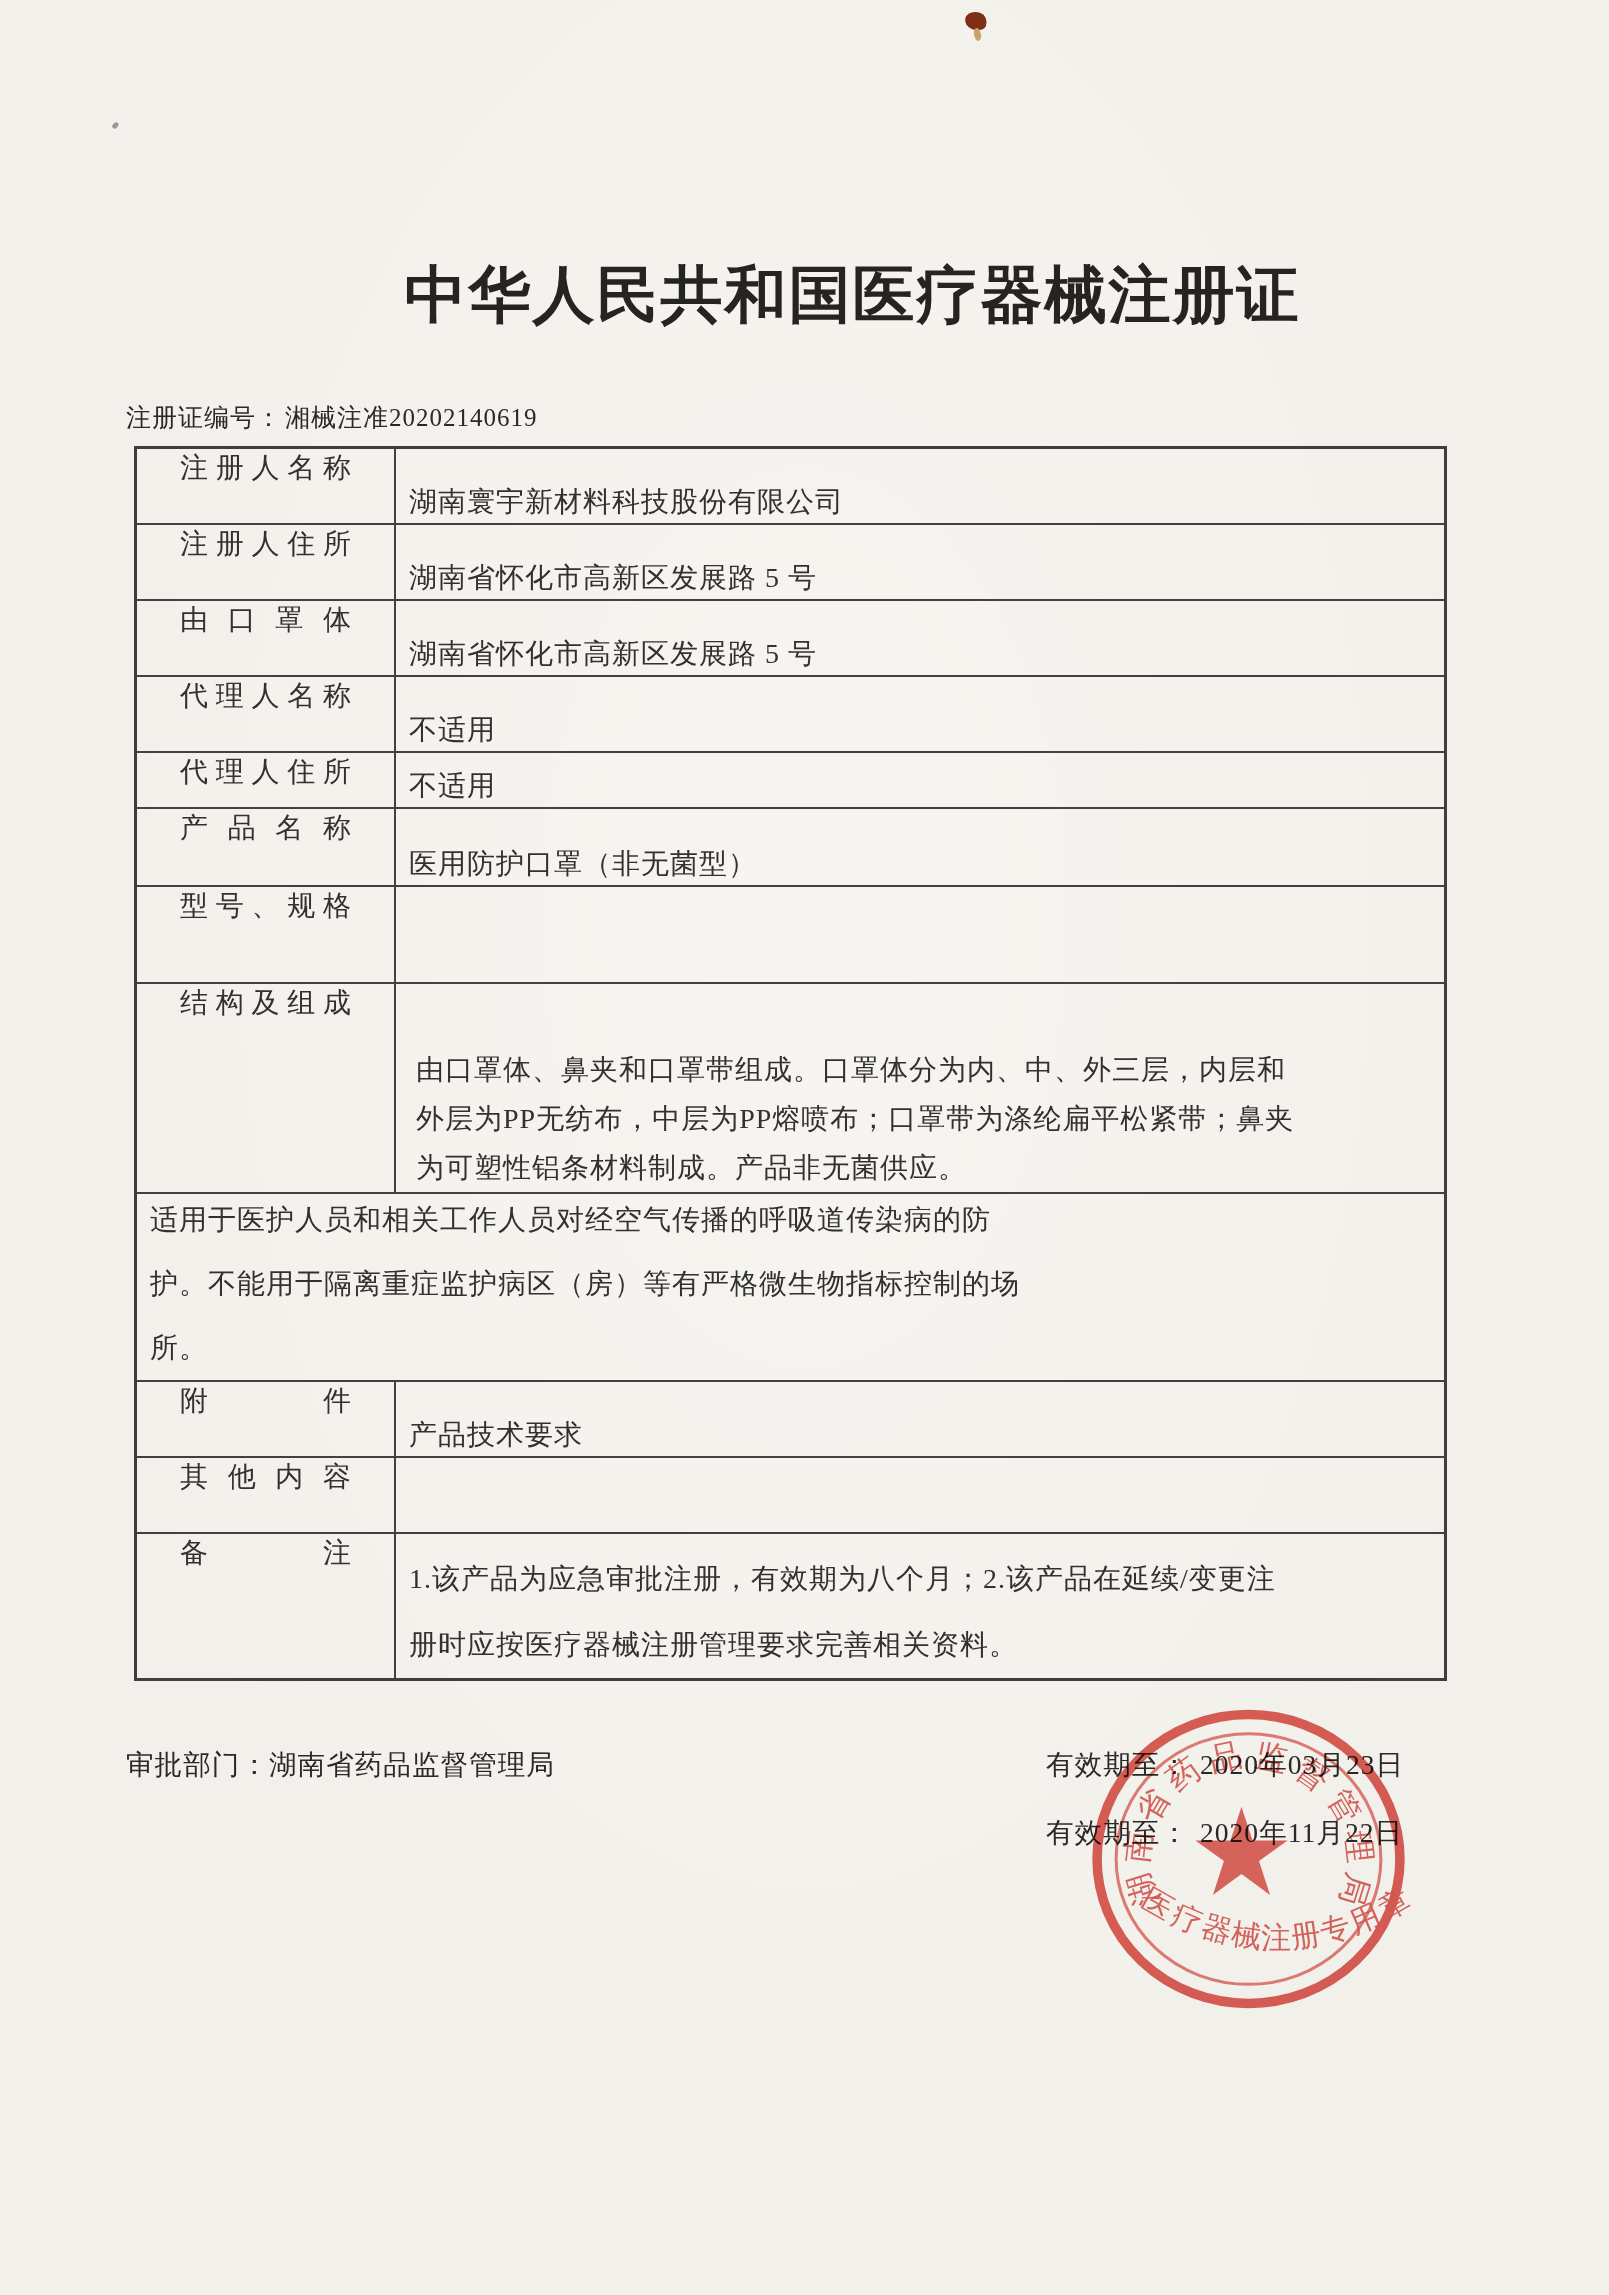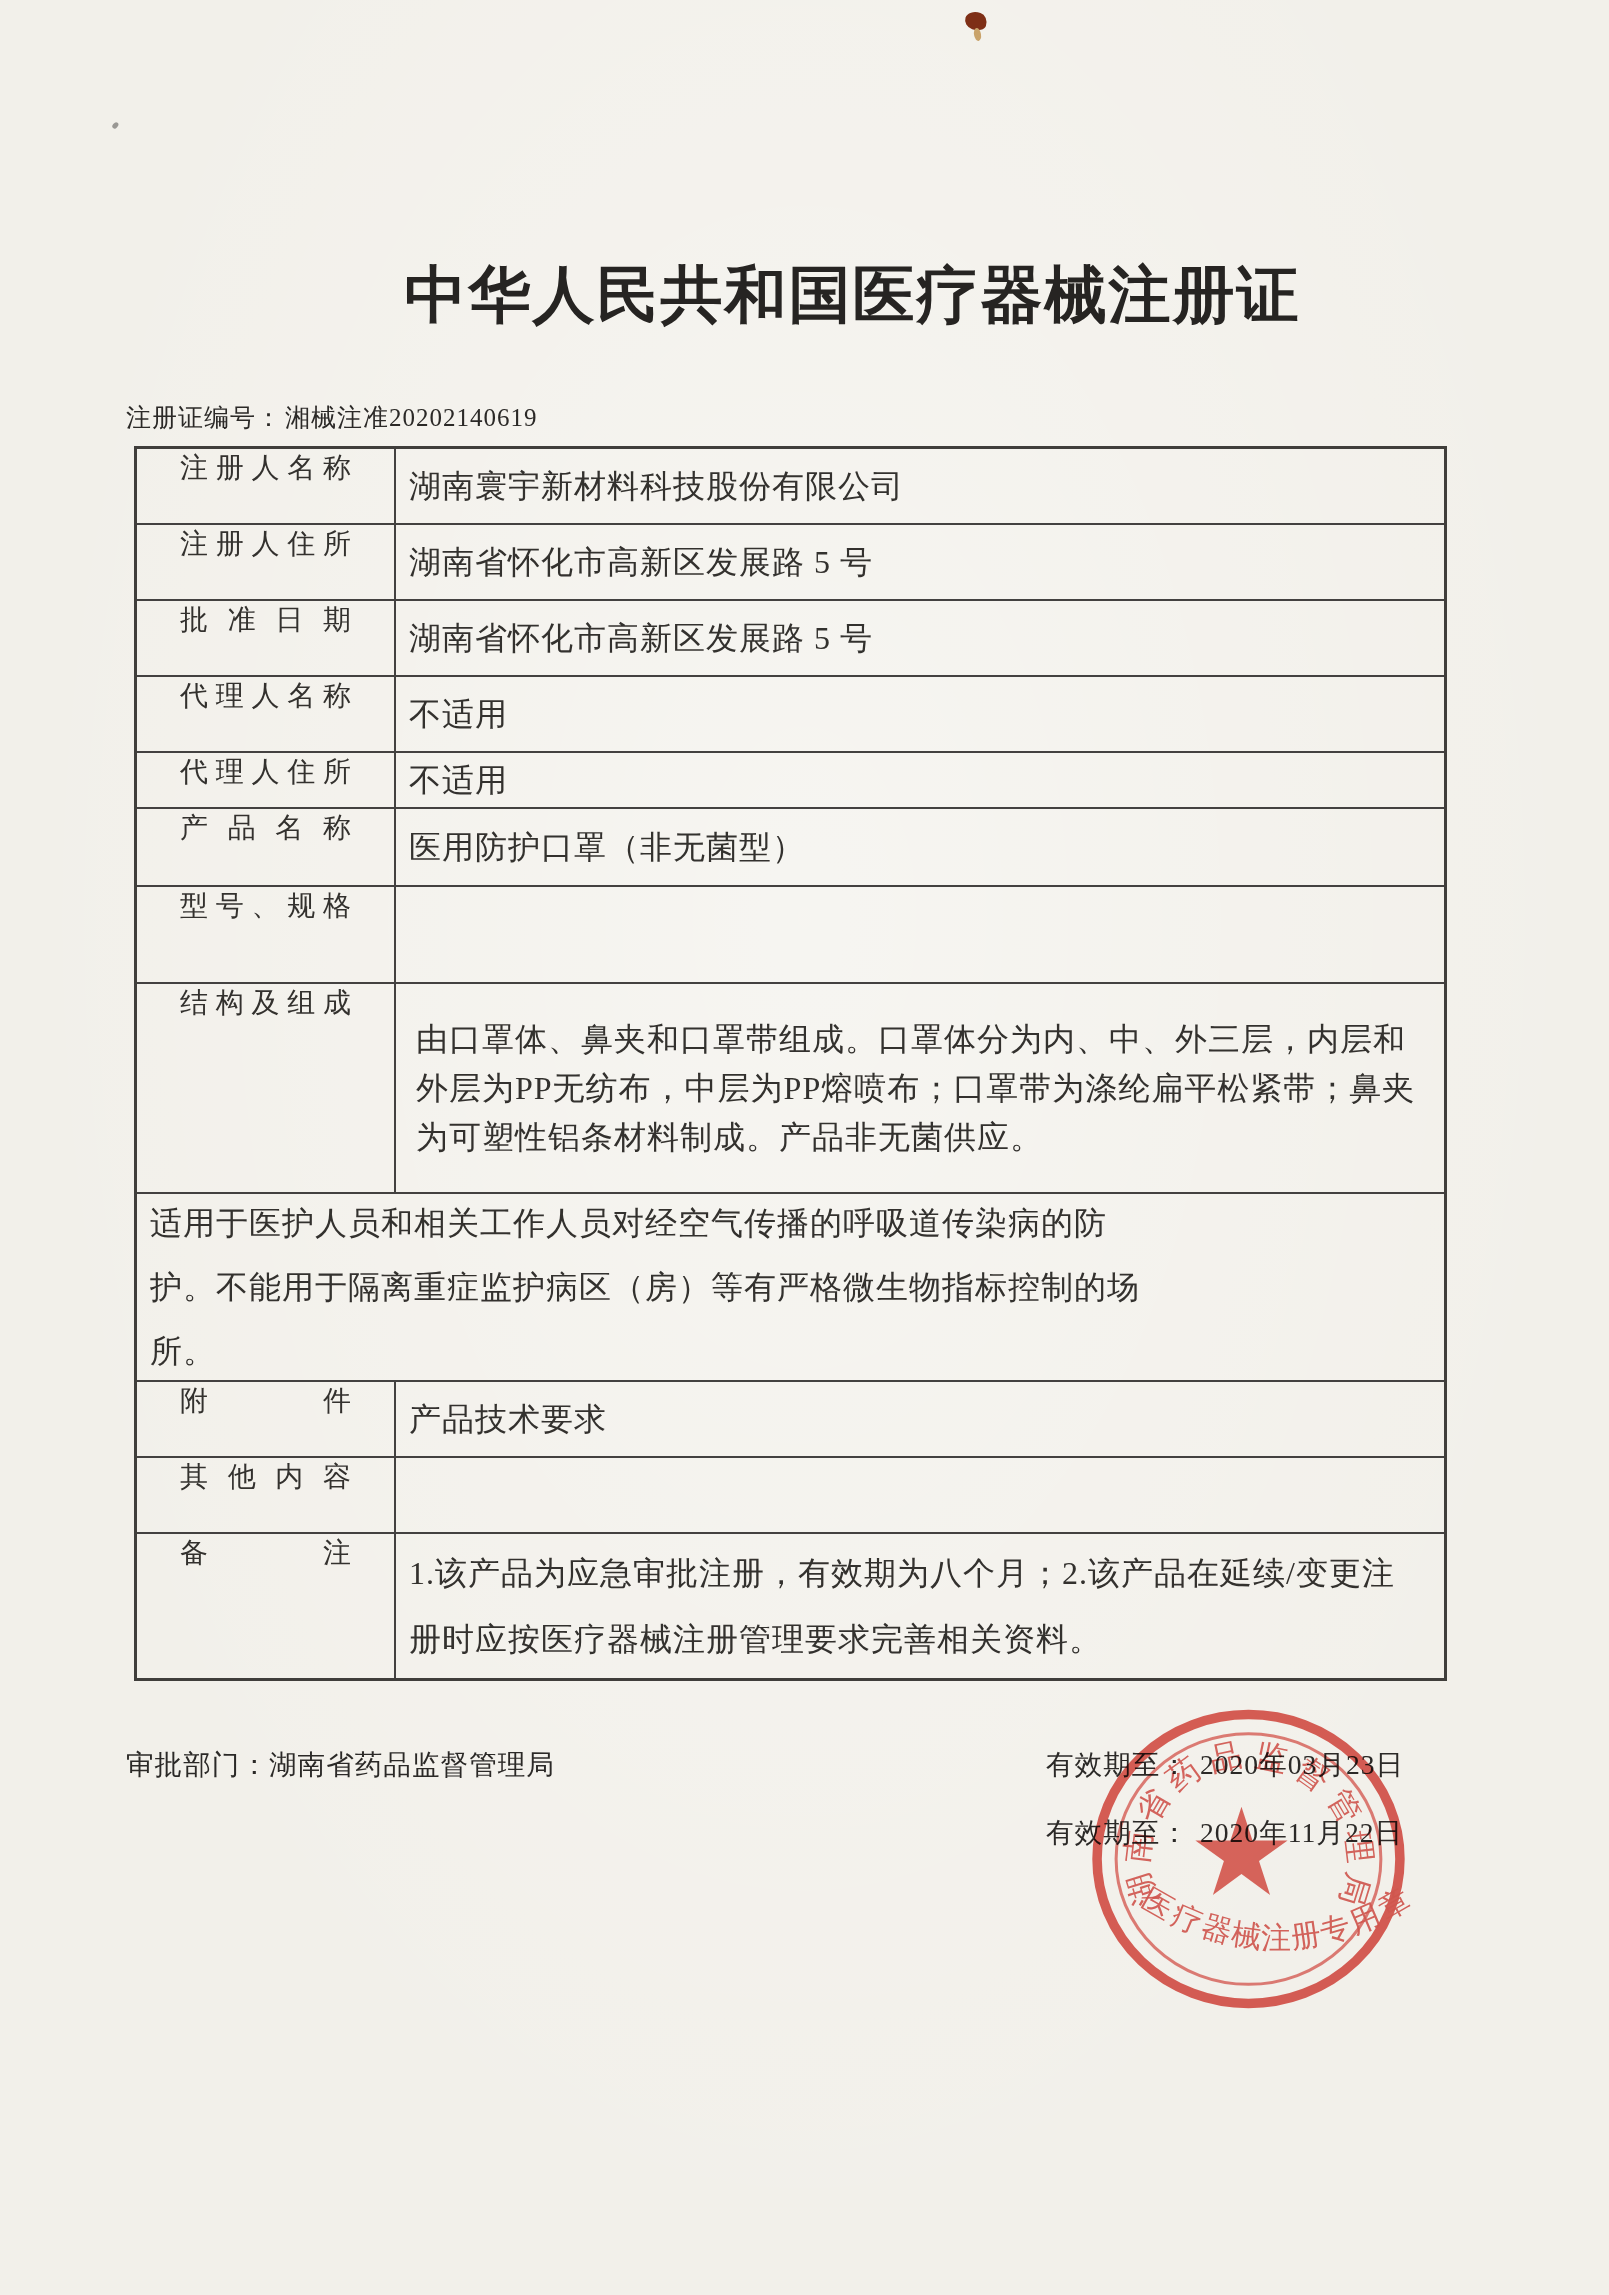--- a/index.html
+++ b/index.html
@@ -43,23 +43,23 @@
     border-right:2.5px solid #434140;
     font-size:28px;color:#33312e;
   }
   .tlabel .jtext{
     display:block;width:100%;
     text-align:justify;text-align-last:justify;
     text-justify:inter-character;
     white-space:nowrap;
   }
   .tvalue{
-    flex:1 1 auto;display:flex;align-items:center;
+    flex:1 1 auto;display:flex;align-items:flex-end;
     padding:0 20px 0 13px;box-sizing:border-box;
-    font-size:32px;letter-spacing:1px;color:#33312e;
+    font-size:28px;letter-spacing:1px;color:#33312e;
   }
   .tvalue span{white-space:pre-line;line-height:1.45;}
   .r8 .tvalue span{line-height:49px;margin-left:7px;}
   .r9 .tvalue span{line-height:64px;}
   .r12 .tvalue span{line-height:66px;}
   
   .footer-line{position:absolute;font-size:27.6px;letter-spacing:1px;white-space:nowrap;color:#2b2927;}
   #approval-dept{left:126px;top:1746px;}
   #approval-date{left:1046px;top:1746px;}
   #valid-until{left:1046px;top:1814px;}
@@ -110,21 +110,21 @@
       <div class="tlabel">
           <span class="jtext">注册人住所</span>
         </div>
       <div class="tvalue">
           <span>湖南省怀化市高新区发展路 5 号</span>
         </div>
     </div>
 
     <div class="trow r3">
       <div class="tlabel">
-          <span class="jtext">批准日期</span>
+          <span class="jtext">由口罩体</span>
         </div>
       <div class="tvalue">
           <span>湖南省怀化市高新区发展路 5 号</span>
         </div>
     </div>
 
     <div class="trow r4">
       <div class="tlabel">
           <span class="jtext">代理人名称</span>
         </div>

